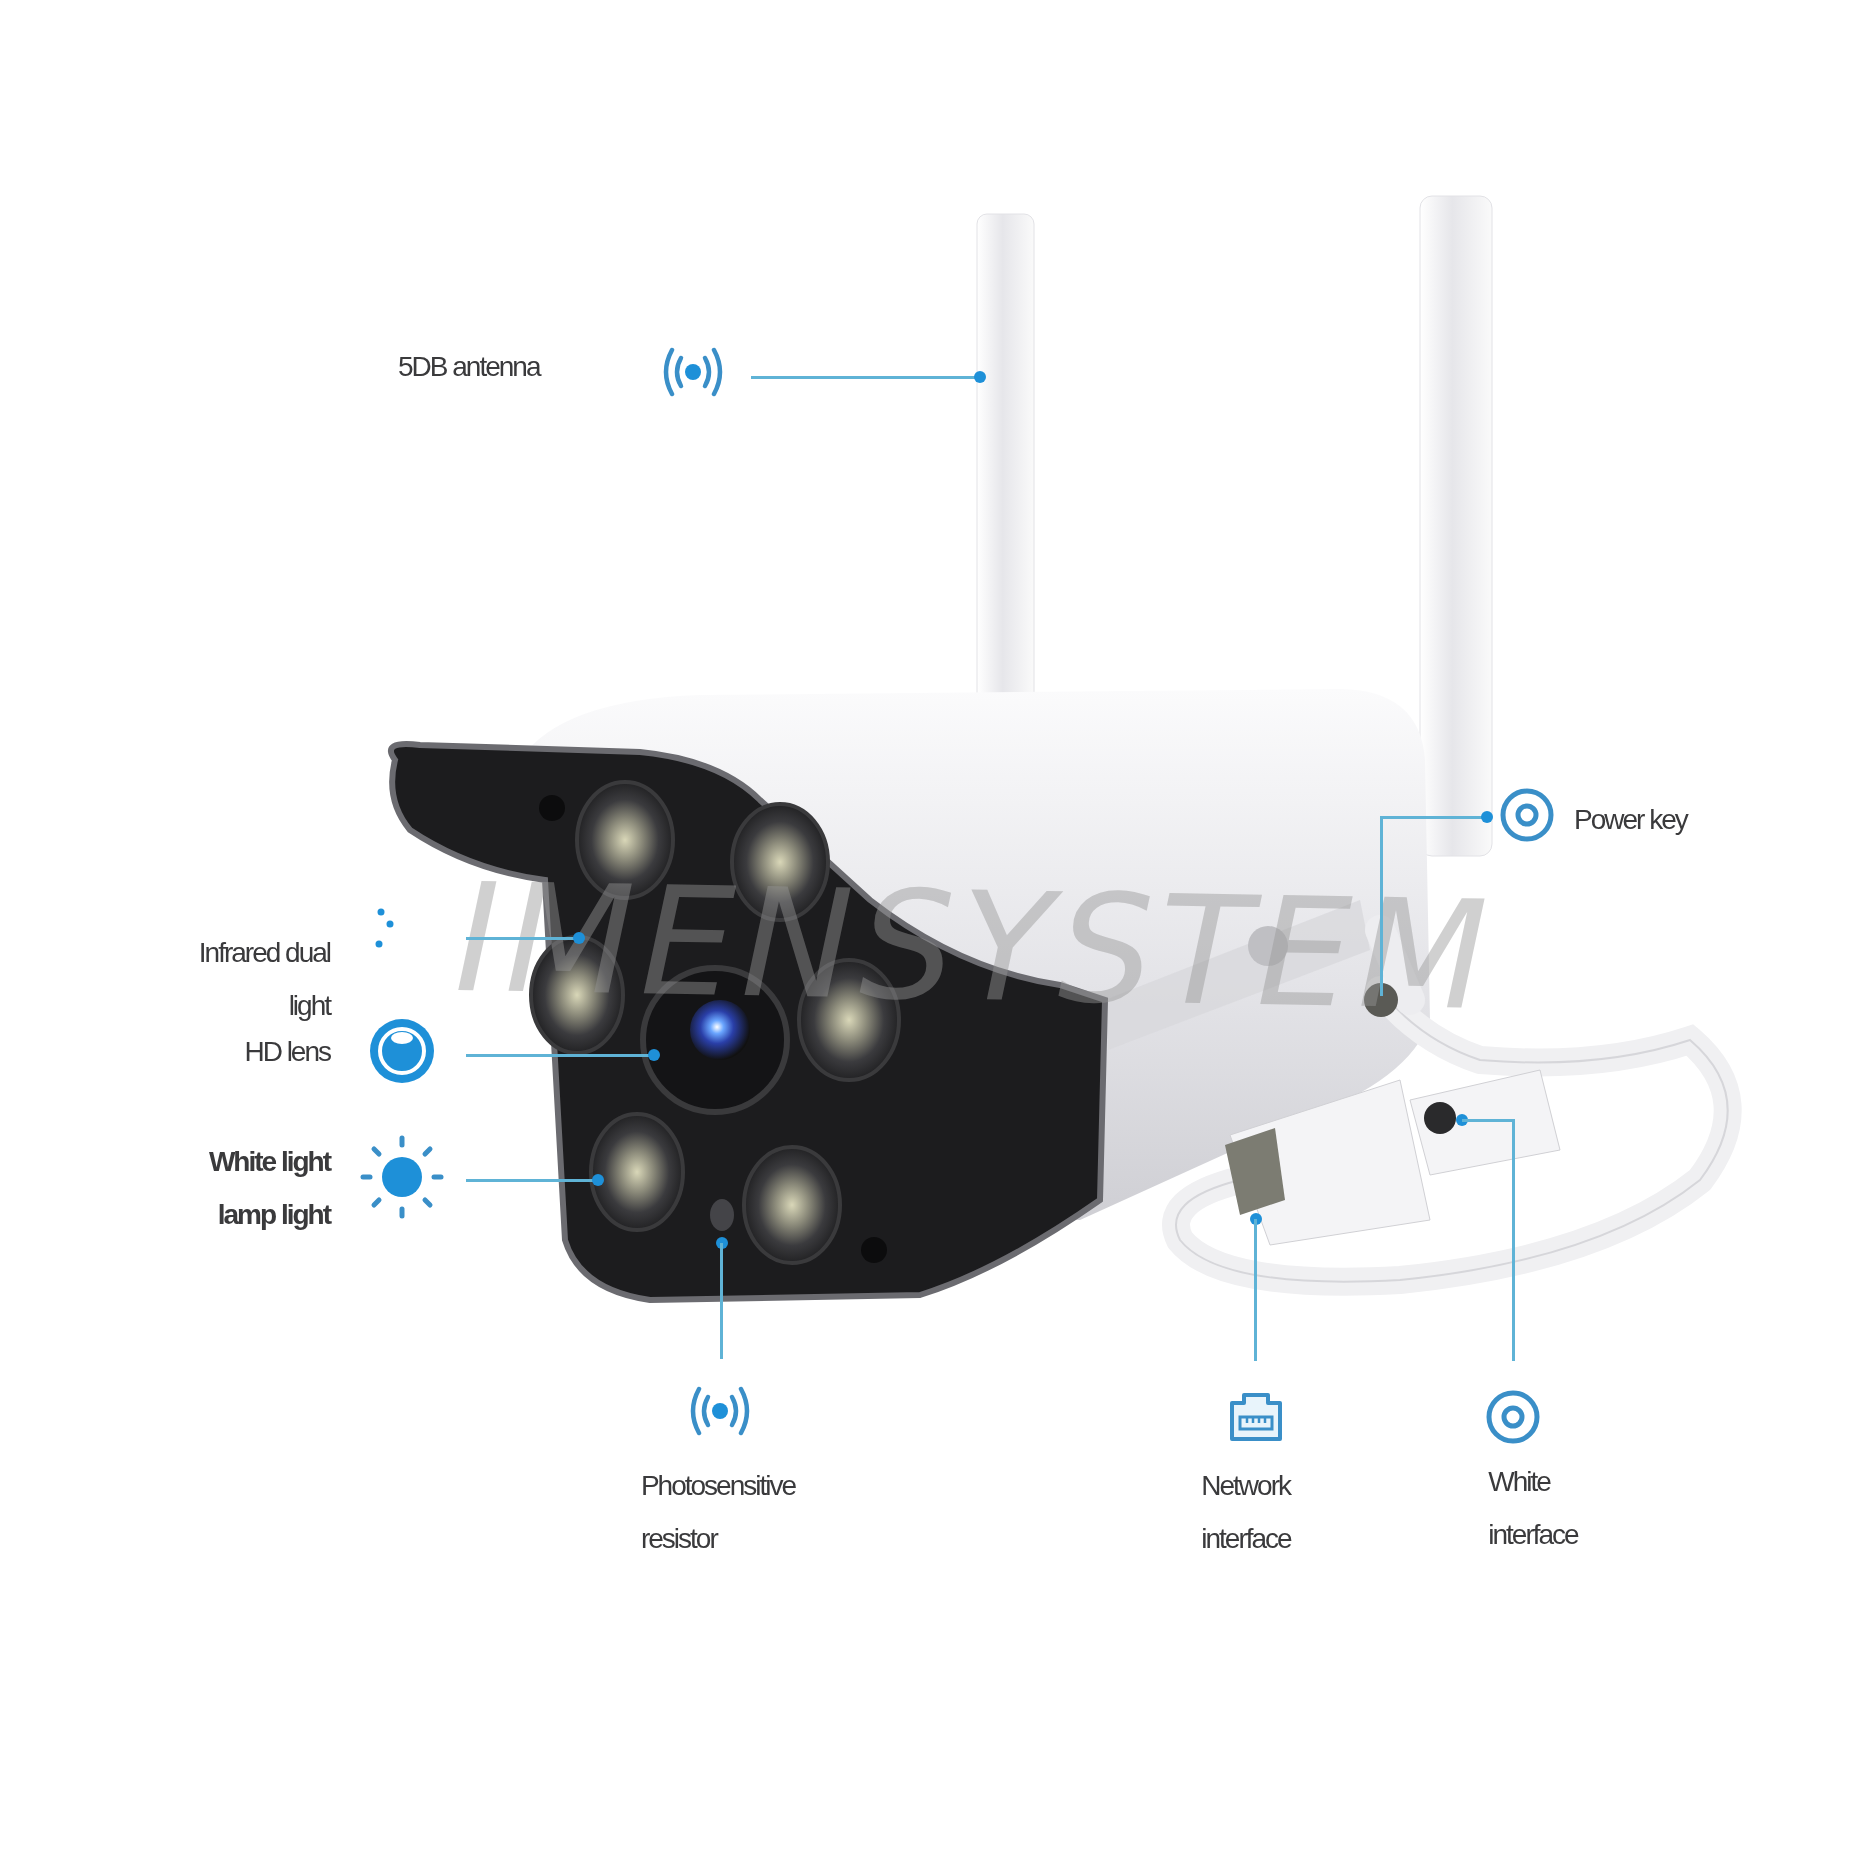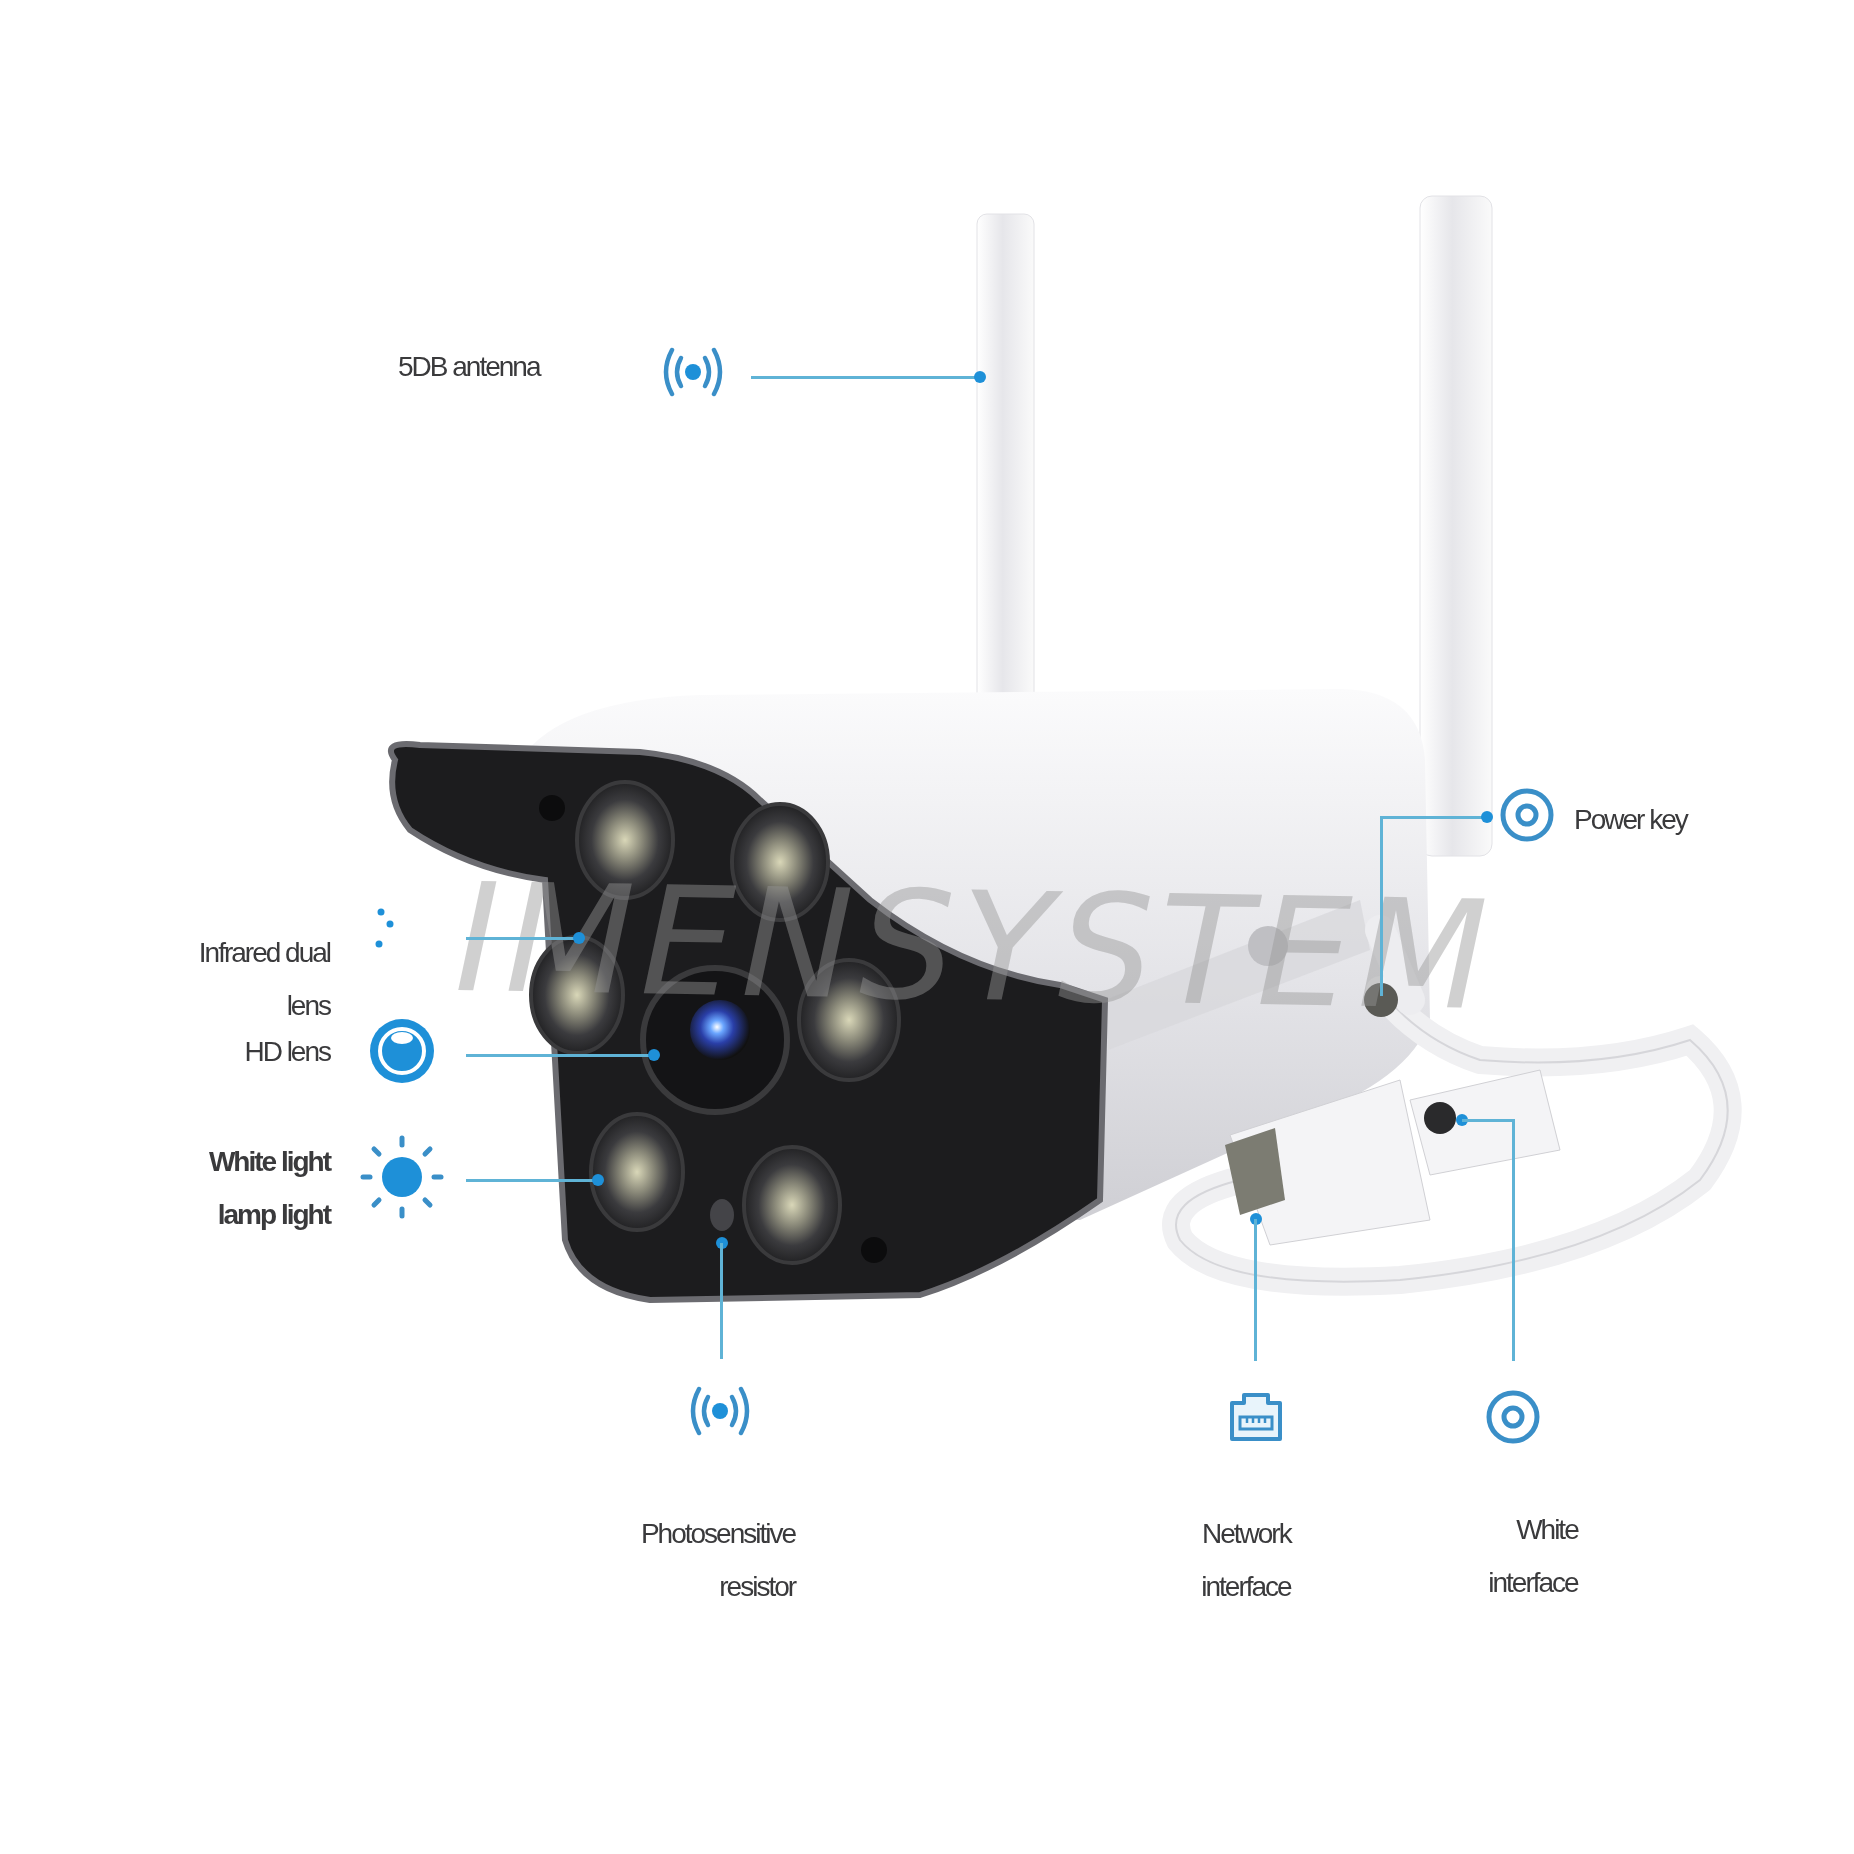--- a/index.html
+++ b/index.html
@@ -1,21 +1,21 @@
 <!DOCTYPE html>
 <html><head>
 <meta charset="utf-8">
 <style>
   html, body { margin:0; padding:0; background:#ffffff; }
   body { width:1854px; height:1854px; position:relative; overflow:hidden;
          font-family:"Liberation Sans", "DejaVu Sans", sans-serif; }
   .abs { position:absolute; }
   .label { position:absolute; color:#3a3a3c; font-size:28px; letter-spacing:-2px; line-height:53px; }
   .label.right { text-align:right; }
-  .label.center { text-align:right; transform:translateX(-50%); white-space:nowrap;margin-top:48px; }
+  .label.center { text-align:left; transform:translateX(-50%); white-space:nowrap; }
   .hline { position:absolute; height:3px; background:#5fb3d6; }
   .vline { position:absolute; width:3px; background:#5fb3d6; }
   .dot { position:absolute; width:12px; height:12px; border-radius:50%; background:#1e90d8; transform:translate(-50%,-50%); }
   .icon { position:absolute; transform:translate(-50%,-50%); }
   .watermark { position:absolute; left:455px; top:860px; font-size:150px; color:rgba(150,150,150,0.45);
                font-style:italic; letter-spacing:6px; font-family:"DejaVu Sans", sans-serif; font-weight:300;
                transform:rotate(1deg); white-space:nowrap; pointer-events:none; }
 </style>
 </head>
 <body>
@@ -114,21 +114,21 @@
   <circle cx="29" cy="29" r="24" stroke="#3a8fc8" stroke-width="5" fill="none"></circle>
   <circle cx="29" cy="29" r="9" stroke="#3a8fc8" stroke-width="5" fill="none"></circle>
 </svg>
 <div class="label" style="left:1574px;top:793px;">Power key</div>
 <div class="hline" style="left:1380px;top:816px;width:106px;"></div>
 <div class="vline" style="left:1380px;top:816px;height:180px;"></div>
 <div class="dot" style="left:1487px;top:817px;"></div>
 
 <div class="label right" style="left:80px;top:926px;width:250px;">
   <div>Infrared dual</div>
-  <div>lens</div>
+  <div>light</div>
 </div>
 <svg class="icon" style="left:402px;top:935px" width="66" height="70" viewBox="0 0 66 70">
   <path d="M40 4 A 30 30 0 1 1 10 60 A 24 24 0 0 0 40 4 Z" fill="#1e90d8"></path>
   <circle cx="12" cy="12" r="3.5" fill="#1e90d8"></circle>
   <circle cx="21" cy="24" r="3.5" fill="#1e90d8"></circle>
   <circle cx="10" cy="44" r="3.5" fill="#1e90d8"></circle>
 </svg>
 <div class="hline" style="left:466px;top:937px;width:113px;"></div>
 <div class="dot" style="left:579px;top:938px;"></div>
 

